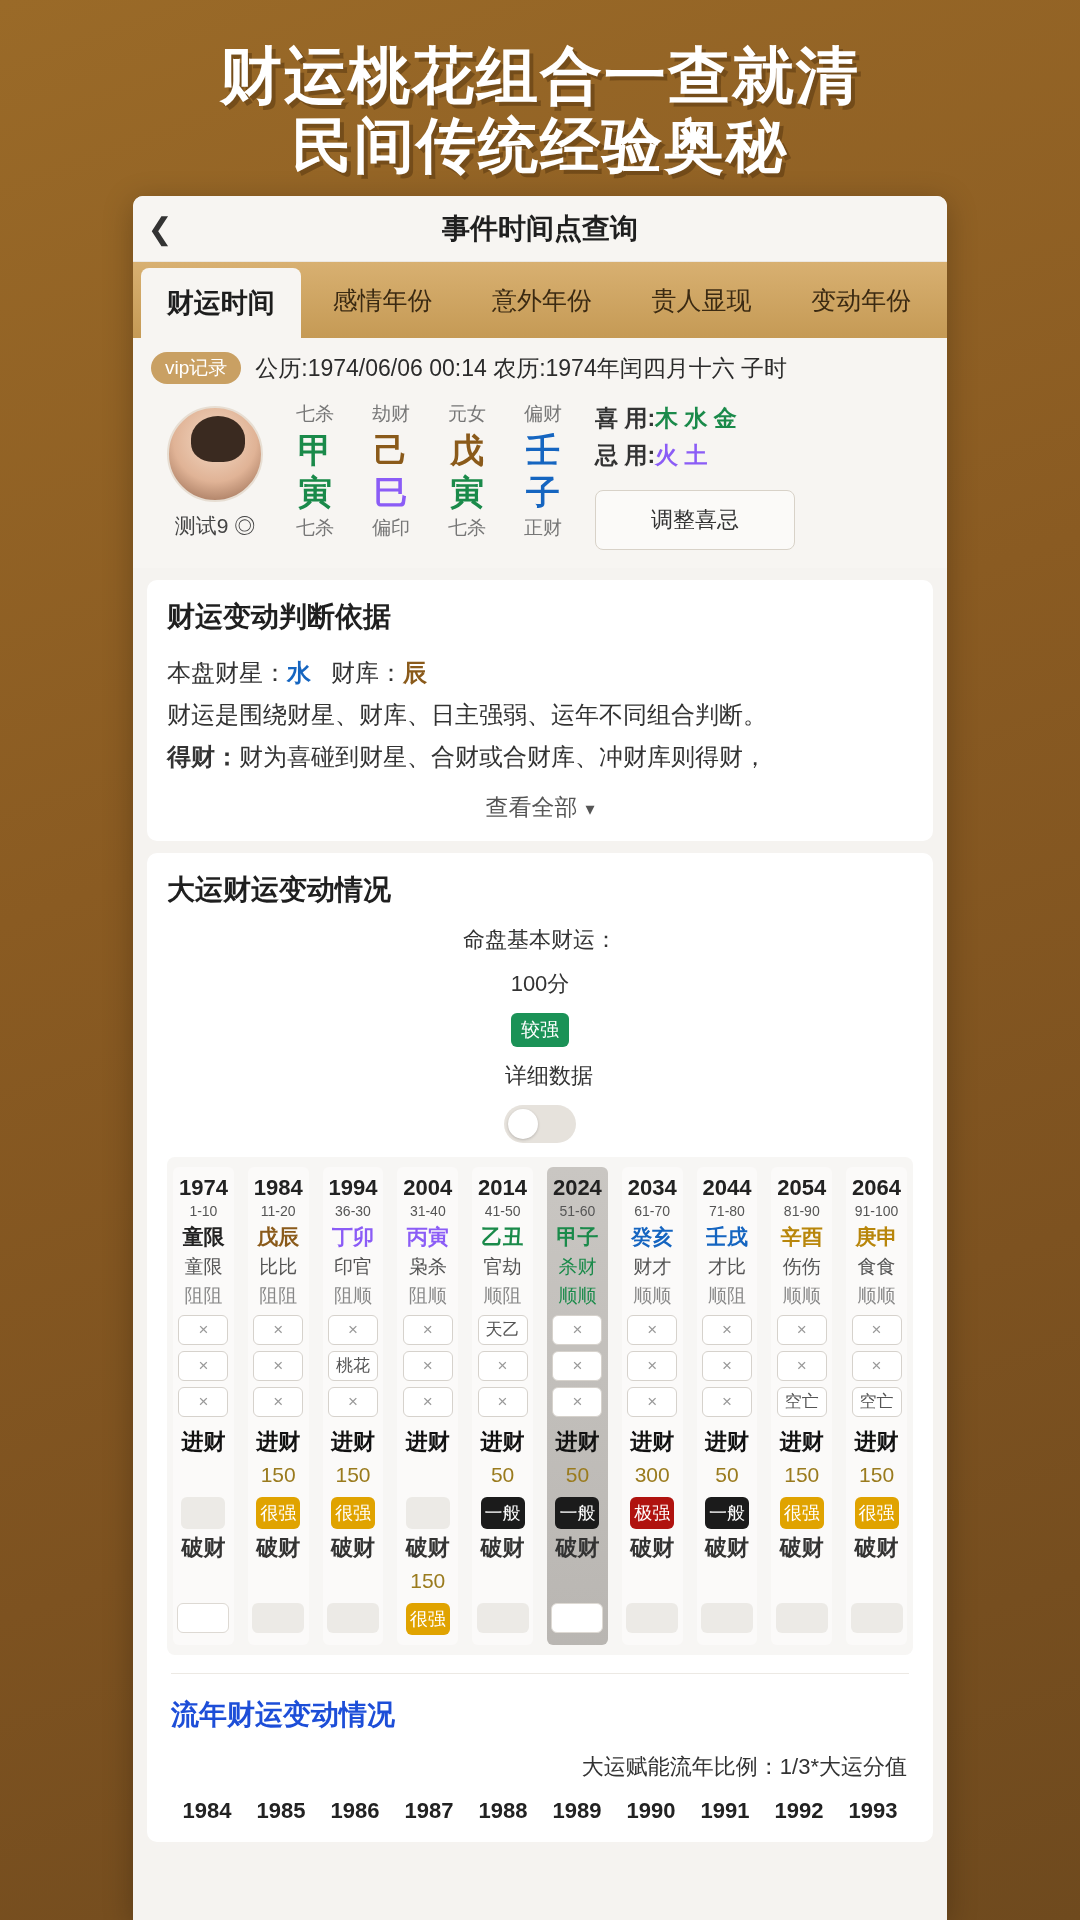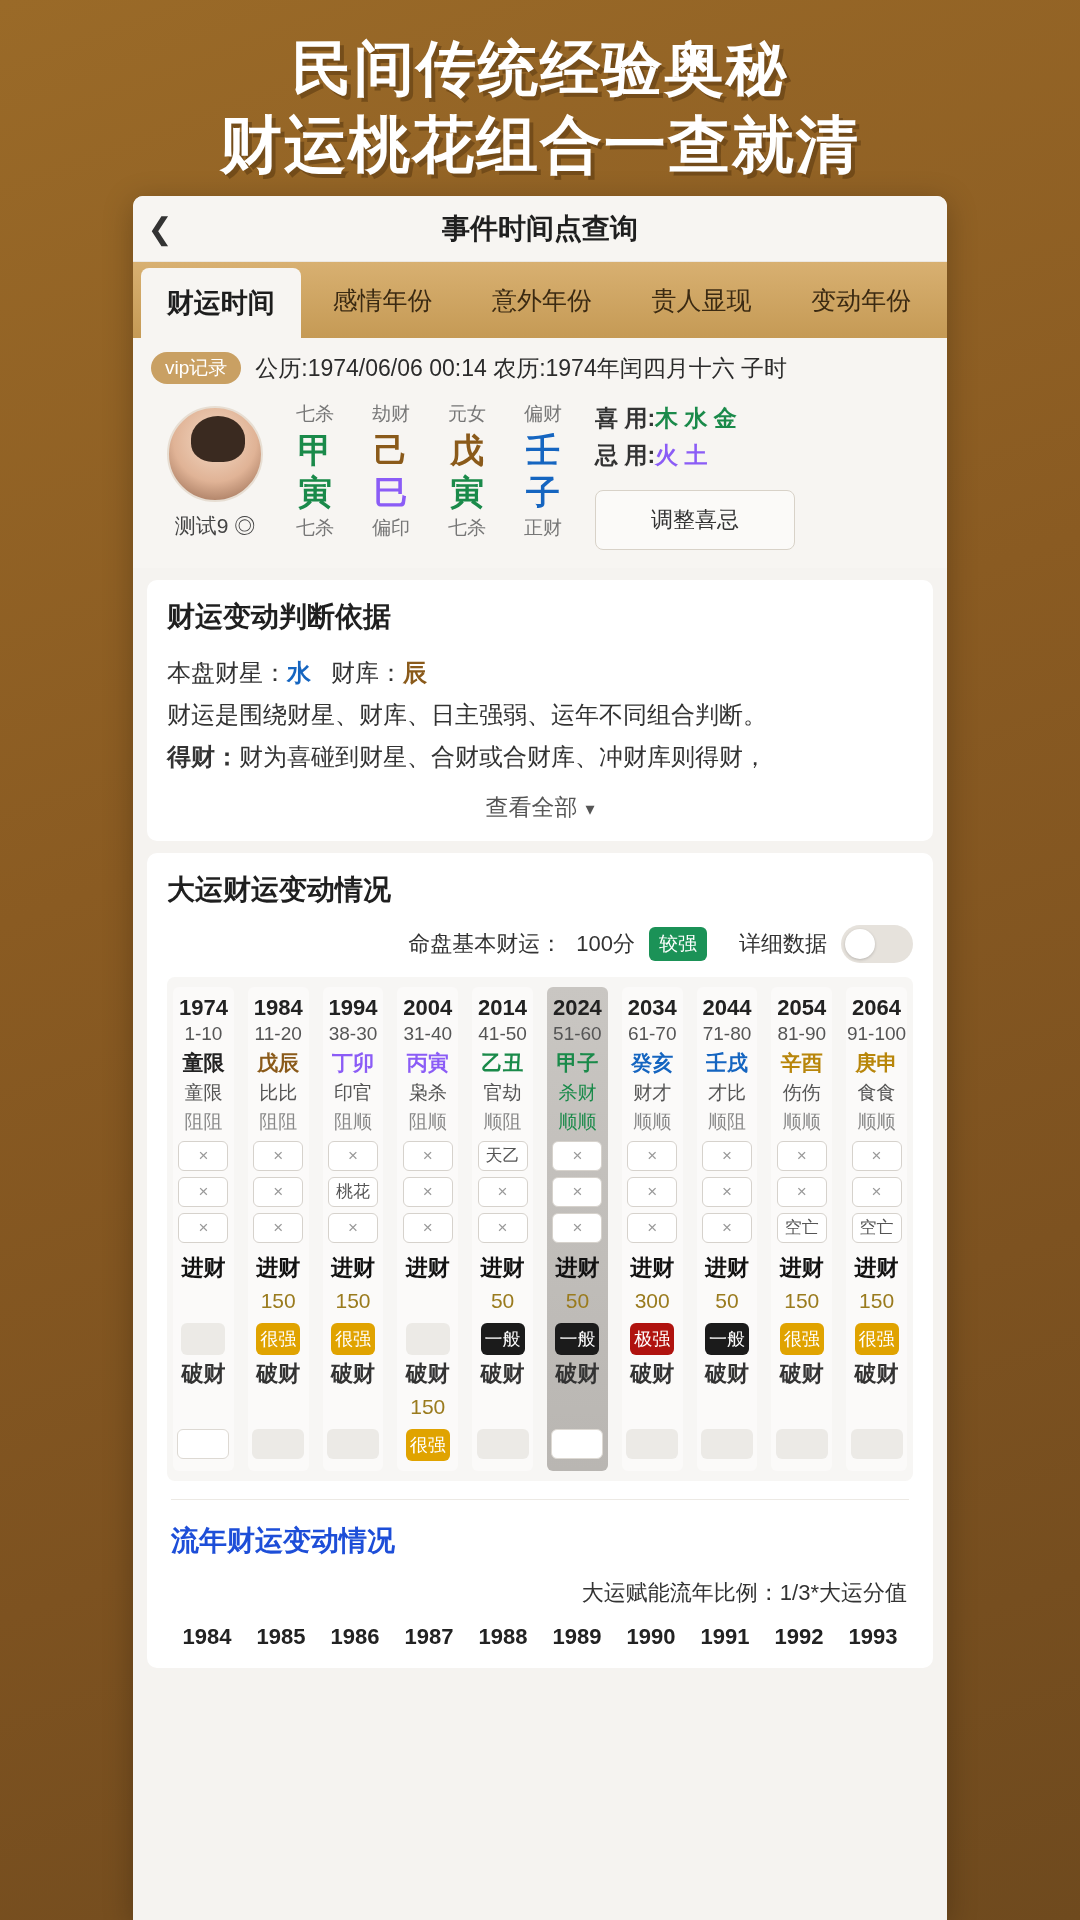--- a/index.html
+++ b/index.html
@@ -138,21 +138,21 @@
   .sec-line { font-size: 24px; color: #333; line-height: 1.75; }
   .sec-line b { font-weight: bold; }
   .more {
     text-align: center; font-size: 23px; color: #555; margin-top: 14px;
   }
   .more .chev { display: inline-block; margin-left: 8px; font-size: 18px; }
 
   
   .score-row {
     display: flex; align-items: center; justify-content: flex-end;
-    gap: 14px; font-size: 22px; color: #333; margin-bottom: 14px;
+    gap: 14px; font-size: 22px; color: #333; margin-bottom: 14px; flex-direction: column;
   }
   .badge-green {
     background: #1b9257; color: #fff; font-size: 19px;
     padding: 4px 10px; border-radius: 6px;
   }
   .toggle {
     width: 72px; height: 38px; border-radius: 19px;
     background: #e6e2dc; position: relative;
   }
   .toggle:after {
@@ -165,21 +165,21 @@
   .dy-wrap {
     background: #f7f6f4; border-radius: 8px; padding: 10px 6px;
     display: flex; gap: 14px; overflow: hidden;
   }
   .dy-col {
     width: 73px; border-radius: 6px; padding: 8px 0 10px;
     text-align: center; background: #fbfaf9;
   }
   .dy-col.sel { background: linear-gradient(180deg,#c9c6c2,#b9b6b2); }
   .dy-year { font-size: 22px; font-weight: bold; color: #222; }
-  .dy-age { font-size: 19px; color: #555; margin-top: 2px; }
+  .dy-age { font-size: 14px; color: #555; margin-top: 2px; }
   .dy-gz { font-size: 21px; font-weight: bold; margin-top: 4px; }
   .dy-ss { font-size: 19px; margin-top: 3px; }
   .dy-sh { font-size: 19px; margin-top: 3px; }
   .chip {
     margin: 6px auto 0; width: 50px; height: 30px;
     border: 1px solid #d6d2cc; border-radius: 6px; background: #fff;
     font-size: 17px; color: #555;
     display: flex; align-items: center; justify-content: center;
   }
   .chip.x { color: #999; }
@@ -207,22 +207,22 @@
   .ln-note { text-align: right; font-size: 22px; color: #333; padding-right: 6px; }
   .ln-years {
     display: flex; gap: 2px; margin-top: 16px; padding: 0 4px;
   }
   .ln-y { width: 73px; text-align: center; font-size: 22px; font-weight: bold; color: #222; }
 </style>
 </head>
 <body>
 
 <div class="banner">
+  <div class="banner-line l2">财运桃花组合一查就清</div>
   <div class="banner-line l1">民间传统经验奥秘</div>
-  <div class="banner-line l2">财运桃花组合一查就清</div>
 </div>
 
 <div class="phone">
 
   <div class="appbar">
     <div class="back-icon">❮</div>
     <div class="appbar-title">事件时间点查询</div>
   </div>
 
   <div class="tabs">
@@ -335,21 +335,21 @@
         <div class="dy-jc">进财</div>
         <div class="dy-num">150</div>
         <div class="tag hen">很强</div>
         <div class="dy-pc">破财</div>
         <div class="dy-num2"></div>
         <div class="slot"></div>
       </div>
 
       <div class="dy-col">
         <div class="dy-year">1994</div>
-        <div class="dy-age">38-30</div>
+        <div class="dy-age">36-30</div>
         <div class="dy-gz c-red">丁卯</div>
         <div class="dy-ss" style="color:#555">印官</div>
         <div class="dy-sh" style="color:#888">阻顺</div>
         <div class="chip x">×</div>
         <div class="chip">桃花</div>
         <div class="chip x">×</div>
         <div class="dy-jc">进财</div>
         <div class="dy-num">150</div>
         <div class="tag hen">很强</div>
         <div class="dy-pc">破财</div>

